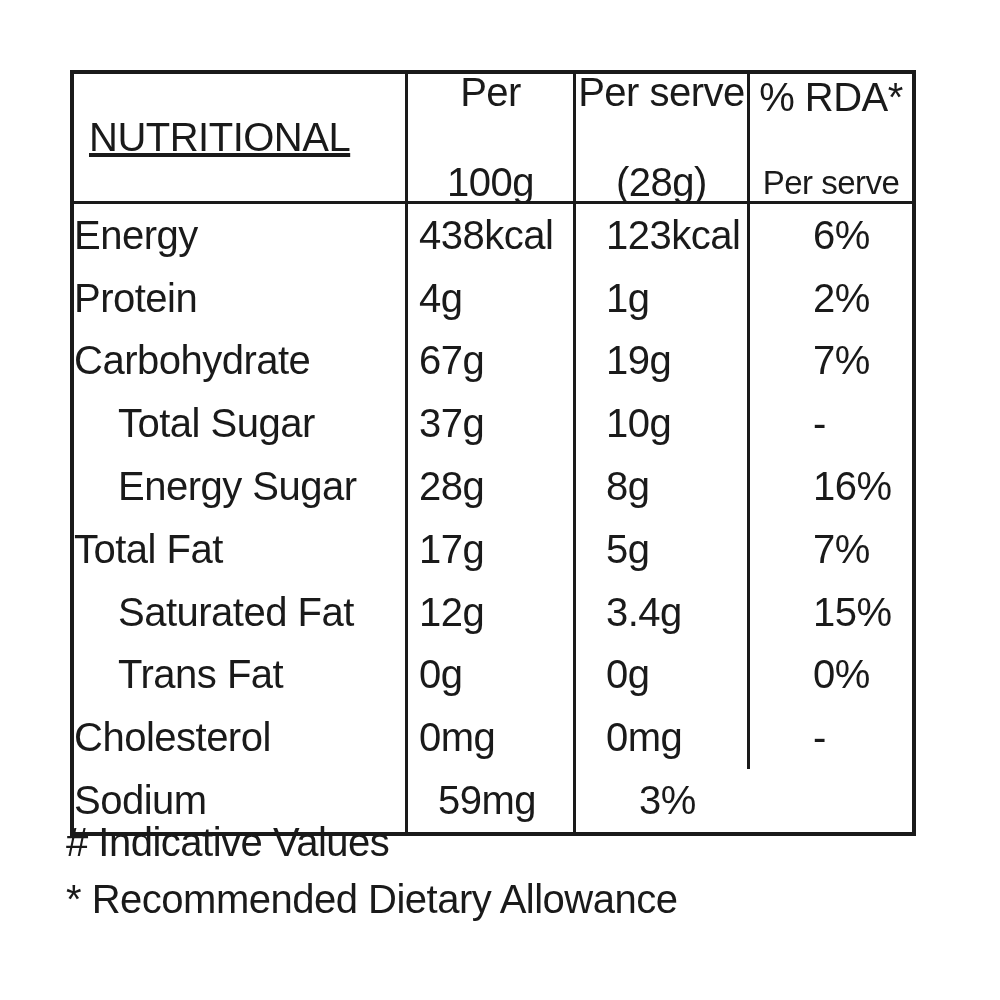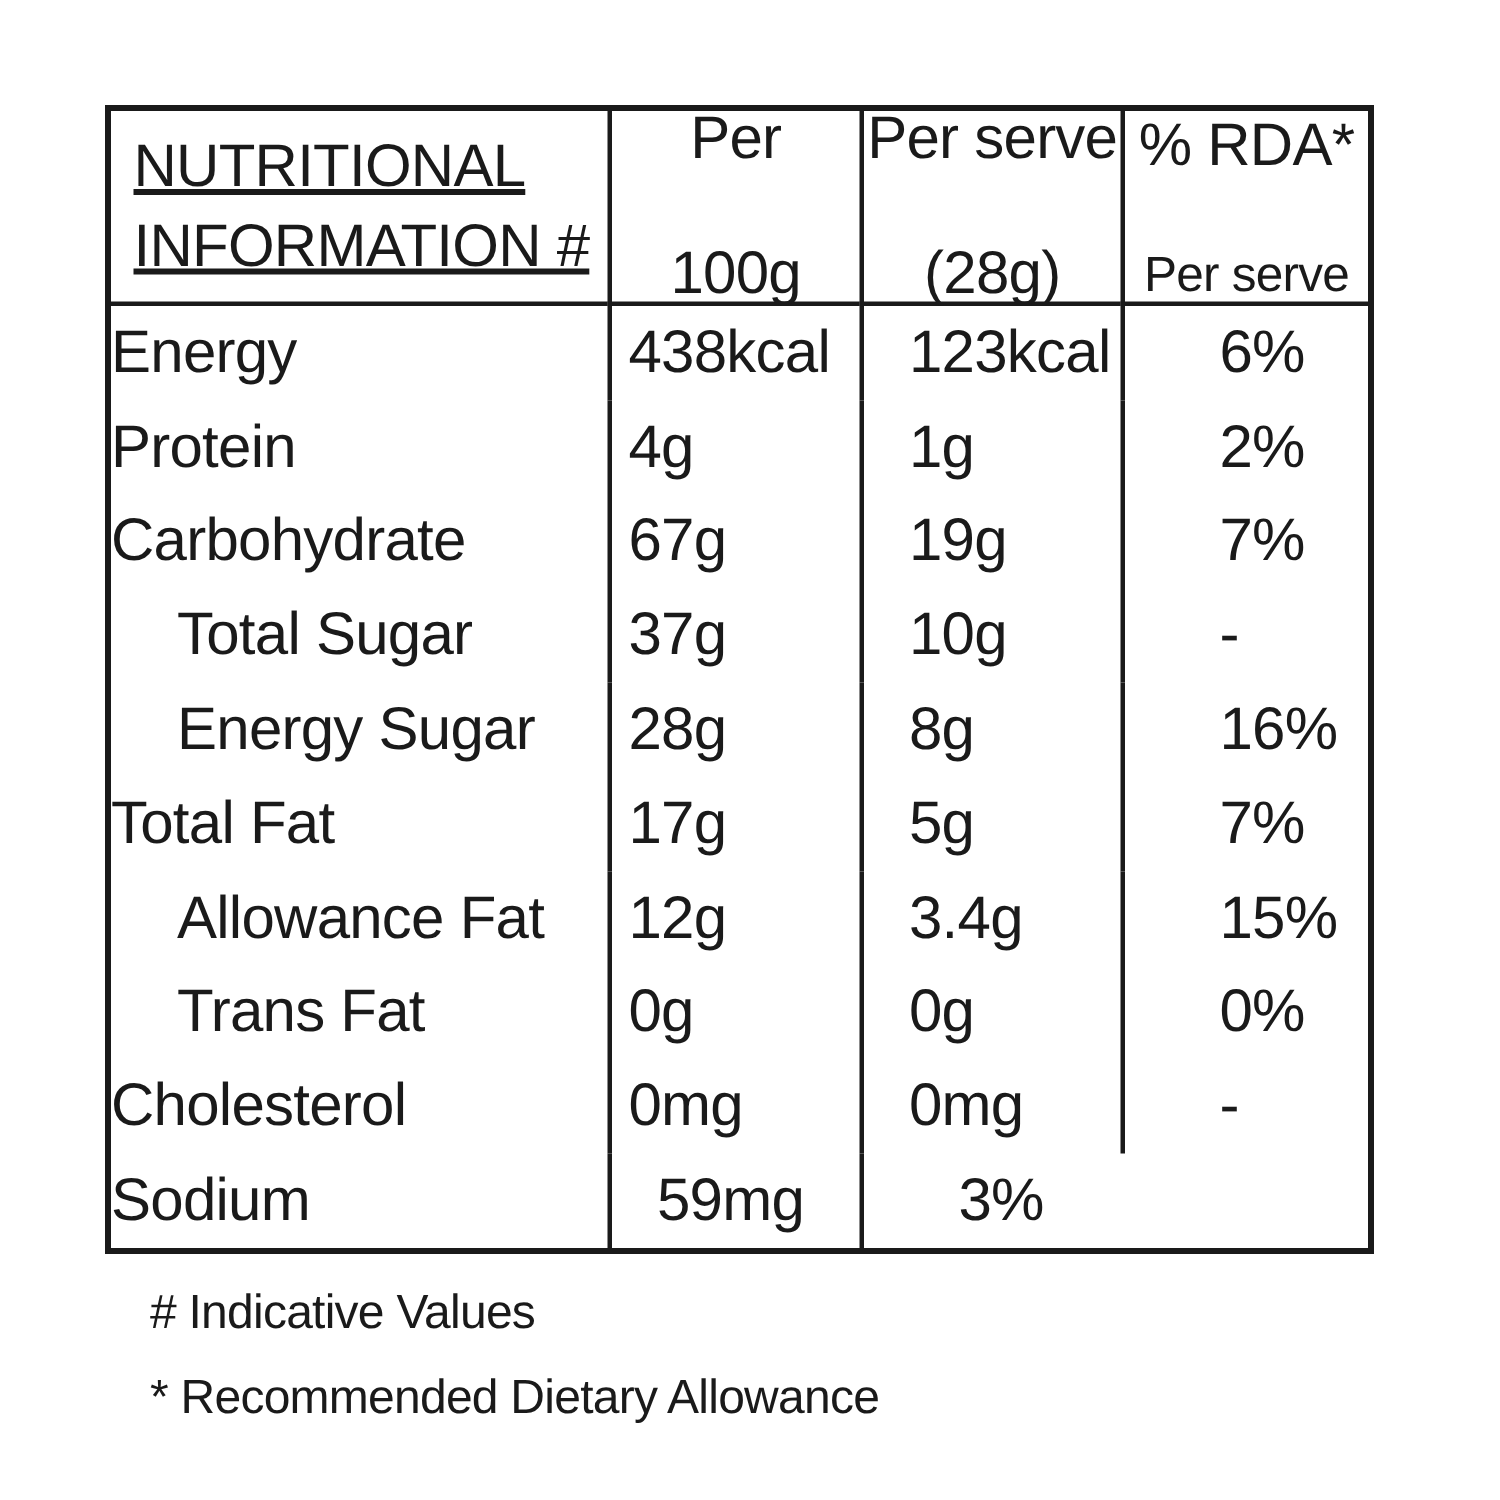--- a/index.html
+++ b/index.html
@@ -59,37 +59,35 @@
     line-height: 44px;
   }
   .col1 { }
   .col1.sub { padding-left: 44px; }
   .col2 { padding-left: 11px; }
   .col3 { padding-left: 30px; }
   .col4 { padding-left: 63px; }
   .footnotes {
     position: absolute;
     left: 66px;
-    top: 846px;
-    font-size: 32px;
+    top: 814px;
+    font-size: 40px;
     letter-spacing: -0.5px;
     line-height: 57px;
-    margin-left: 34px;
   }
 </style>
 </head>
 <body>
 
 <div class="stage">
 
   <div class="ntable">
 
     <div class="cell head head-left hb">
       <span>NUTRITIONAL</span>
-      <span>INFORMATION #</span>
     </div>
     <div class="cell head bl hb">
       <span>Per</span>
       <span>100g</span>
     </div>
     <div class="cell head bl hb">
       <span>Per serve</span>
       <span>(28g)</span>
     </div>
     <div class="cell head bl hb">
@@ -120,21 +118,21 @@
     <div class="cell col1 sub">Energy Sugar</div>
     <div class="cell col2 bl">28g</div>
     <div class="cell col3 bl">8g</div>
     <div class="cell col4 bl">16%</div>
 
     <div class="cell col1">Total Fat</div>
     <div class="cell col2 bl">17g</div>
     <div class="cell col3 bl">5g</div>
     <div class="cell col4 bl">7%</div>
 
-    <div class="cell col1 sub">Allowance Fat</div>
+    <div class="cell col1 sub">Saturated Fat</div>
     <div class="cell col2 bl">12g</div>
     <div class="cell col3 bl">3.4g</div>
     <div class="cell col4 bl">15%</div>
 
     <div class="cell col1 sub">Trans Fat</div>
     <div class="cell col2 bl">0g</div>
     <div class="cell col3 bl">0g</div>
     <div class="cell col4 bl">0%</div>
 
     <div class="cell col1">Cholesterol</div>

